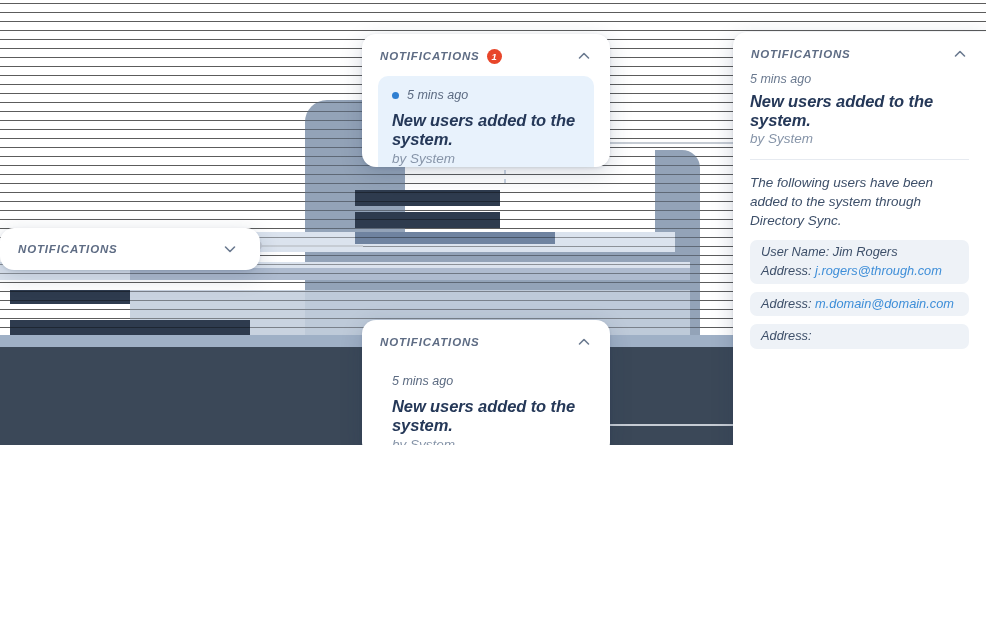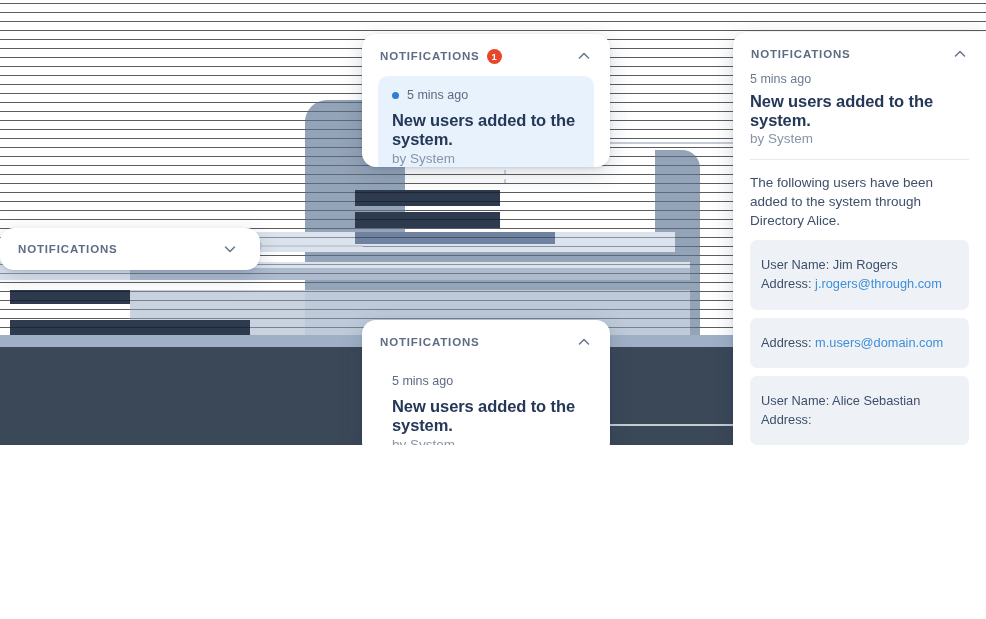--- a/index.html
+++ b/index.html
@@ -2,21 +2,21 @@
 <html><head>
 <meta charset="utf-8">
 <style>
   html,body{margin:0;padding:0;}
   body{
     width:986px;height:619px;
     background:#ffffff;
     font-family:"Liberation Sans","DejaVu Sans",sans-serif;
     overflow:hidden;position:relative;
   }
-  #stage{position:absolute;inset:0;width:986px;height:445px;overflow:hidden;}
+  #stage{position:absolute;inset:0;width:986px;height:445px;overflow:hidden;font-style:italic;}
 
   
   .bg-layer{position:absolute;pointer-events:none;}
   .streaks{
     position:absolute;left:0;top:0;width:986px;height:619px;
     background:repeating-linear-gradient(
       to bottom,
       rgba(255,255,255,0) 0px, rgba(255,255,255,0) 3px,
       rgba(0,0,0,0.80) 3px, rgba(0,0,0,0.80) 4px,
       rgba(255,255,255,0) 4px, rgba(255,255,255,0) 9px);
@@ -114,21 +114,21 @@
   
   #panel{left:733px;top:32px;width:253px;height:437px;border-radius:14px 0 0 14px;}
   #panel .card-head{padding:14px 18px 10px 18px;}
   .panel-body{padding:0 17px 0 17px;}
   .panel-meta{font-size:12.5px;color:#6b7a90;}
   .panel-title{font-size:16.5px;font-weight:700;color:#253858;margin-top:6px;letter-spacing:-.1px;}
   .panel-sub{font-size:13.5px;color:#8795a9;margin-top:1px;}
   .divider{height:1px;background:#e6eaf0;margin:13px 0 13px 0;}
   .panel-desc{font-size:13.5px;color:#3d4f69;line-height:1.42;}
   .user-list{margin-top:10px;display:flex;flex-direction:column;gap:8px;}
-  .user-item{background:#eef2f7;border-radius:7px;padding:16px 11px;}
+  .user-item{background:#eef2f7;border-radius:7px;padding:3px 11px;}
   .user-line{font-size:12.8px;color:#3d4f69;line-height:1.45;}
   .user-email{color:#3e8ed8;}
 </style>
 </head>
 <body>
 
 <div id="stage">
 
   <div class="bg-layer">
     <div class="streaks"></div>
@@ -254,31 +254,30 @@
         <svg viewBox="0 0 16 16" width="16" height="16" fill="none" stroke="currentColor" stroke-width="1.6" stroke-linecap="round" stroke-linejoin="round">
             <polyline points="3.5,10 8,5.5 12.5,10"></polyline>
           </svg>
       </span>
     </div>
     <div class="panel-body">
       <div class="panel-meta">5 mins ago</div>
       <div class="panel-title">New users added to the system.</div>
       <div class="panel-sub">by System</div>
       <div class="divider"></div>
-      <div class="panel-desc">The following users have been added to the system through Directory Alice.</div>
+      <div class="panel-desc">The following users have been added to the system through Directory Sync.</div>
       <div class="user-list" id="user-list">
           <div class="user-item">
             <div class="user-line">User Name: Jim Rogers</div>
             <div class="user-line">Address: <span class="user-email">j.rogers@through.com</span></div>
           </div>
           <div class="user-item">
-            <div class="user-line">Address: <span class="user-email">m.users@domain.com</span></div>
+            <div class="user-line">Address: <span class="user-email">m.domain@domain.com</span></div>
           </div>
           <div class="user-item">
-            <div class="user-line">User Name: Alice Sebastian</div>
             <div class="user-line">Address: </div>
           </div>
         </div>
     </div>
 
   </div>
 
 </div>
 
 </body></html>

